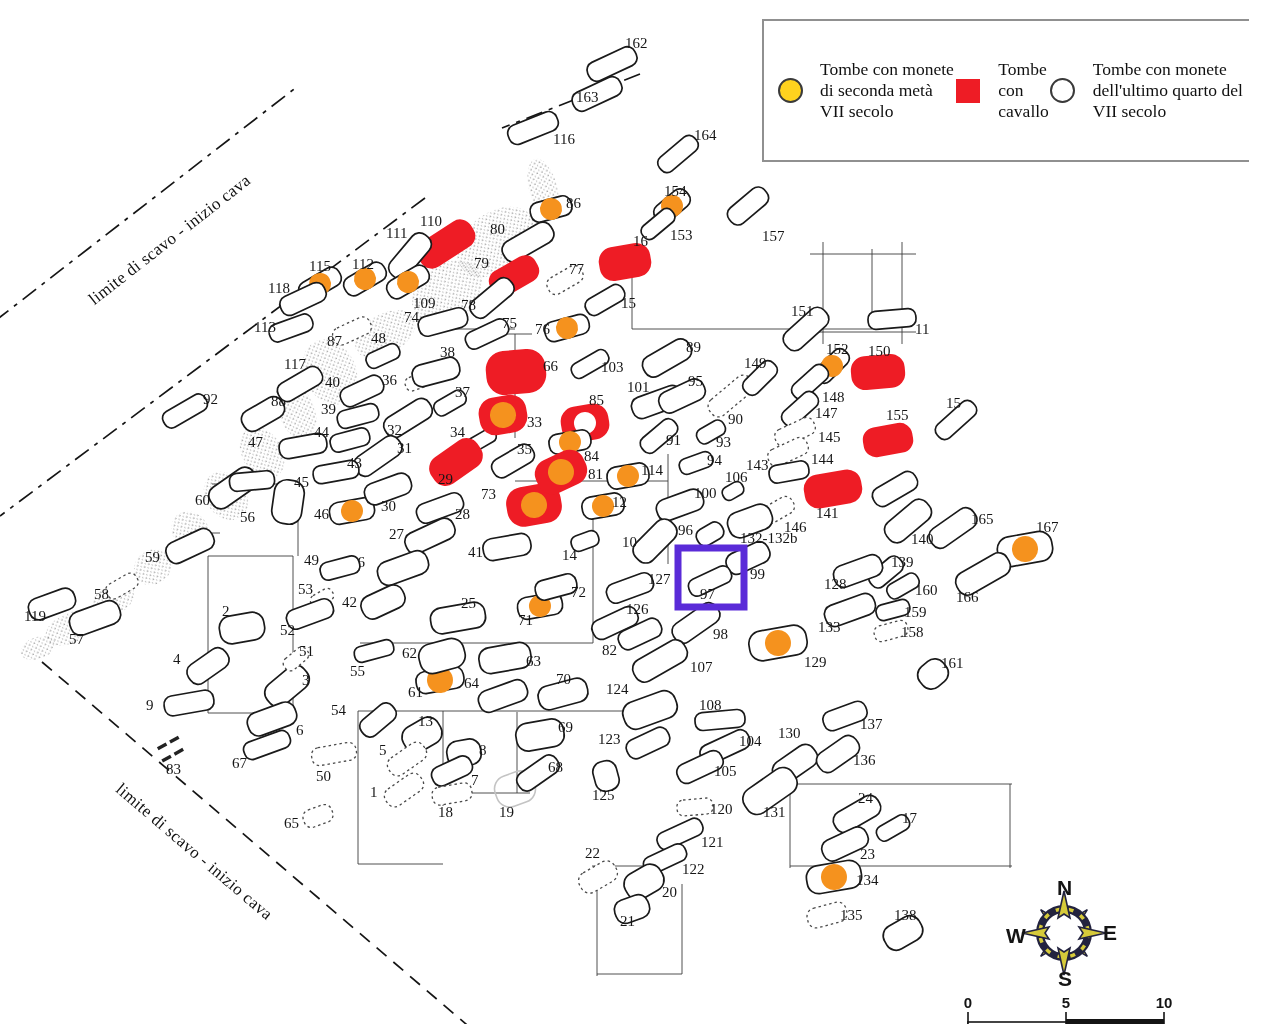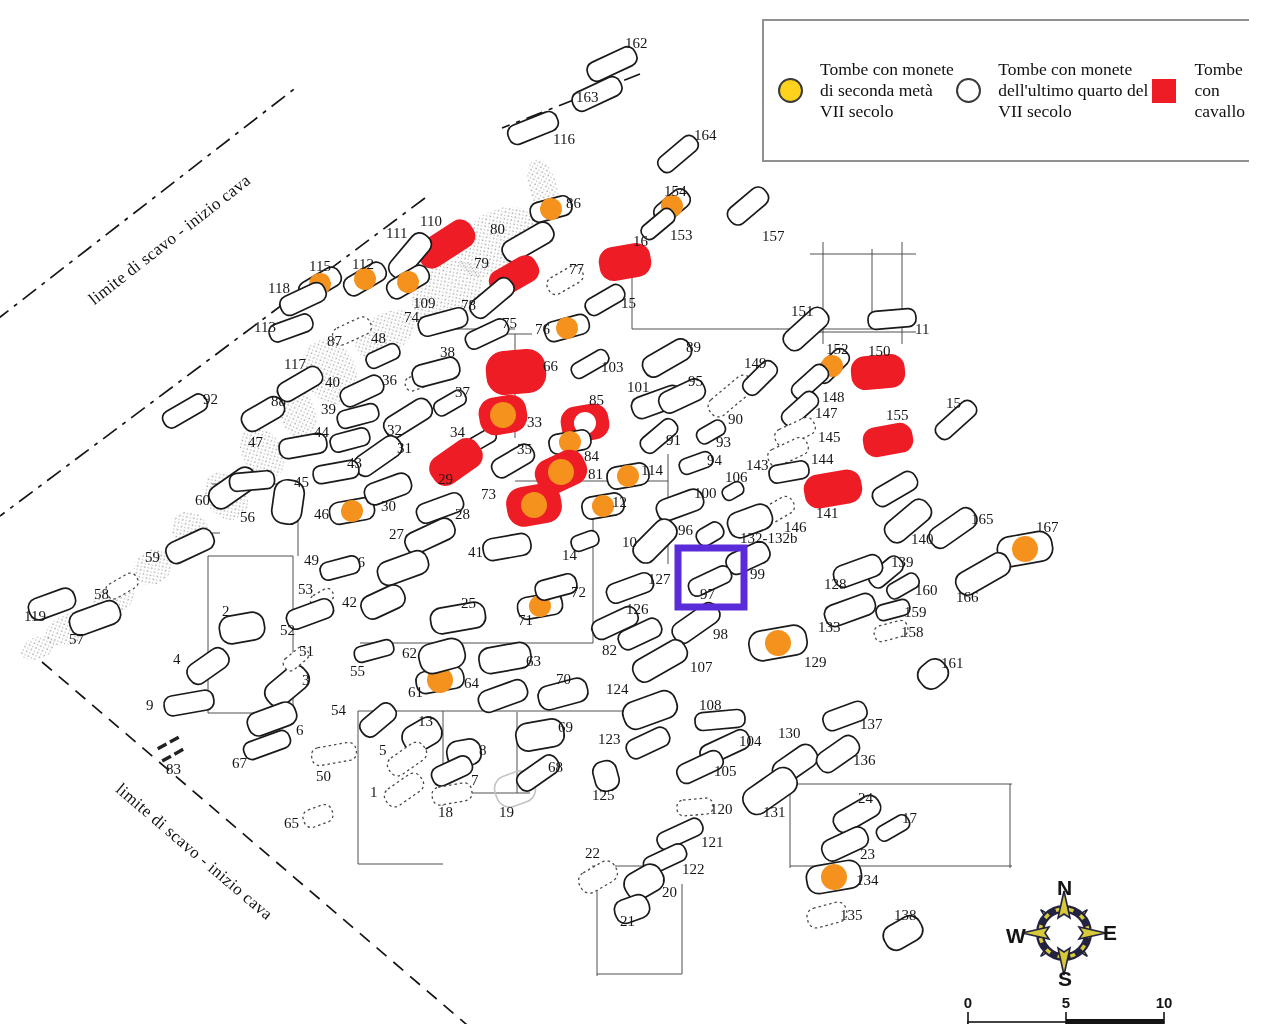--- a/index.html
+++ b/index.html
@@ -778,29 +778,29 @@
 
   <div id="legend">
     <div class="legend-row">
       <span class="sym">
           <span class="circle-y"></span>
         </span>
       <span>Tombe con monete di seconda metà VII secolo</span>
     </div>
     <div class="legend-row">
       <span class="sym">
+          <span class="square-r"></span>
+        </span>
+      <span>Tombe con cavallo</span>
+    </div>
+    <div class="legend-row">
+      <span class="sym">
           <span class="circle-w"></span>
         </span>
       <span>Tombe con monete dell'ultimo quarto del VII secolo</span>
-    </div>
-    <div class="legend-row">
-      <span class="sym">
-          <span class="square-r"></span>
-        </span>
-      <span>Tombe con cavallo</span>
     </div>
   </div>
 
   <span class="blabel" id="blabel1">limite di scavo - inizio cava</span>
   <span class="blabel" id="blabel2">limite di scavo - inizio cava</span>
 
   <svg id="compass" width="122" height="122" viewBox="0 0 122 122">
     <g transform="translate(61 62)">
       <g>
         <path d="M0,-33 L5,-13 L0,-16 L-5,-13 Z" fill="#d6ca3a" stroke="#23233f" stroke-width="1.5" transform="rotate(45)"></path>

